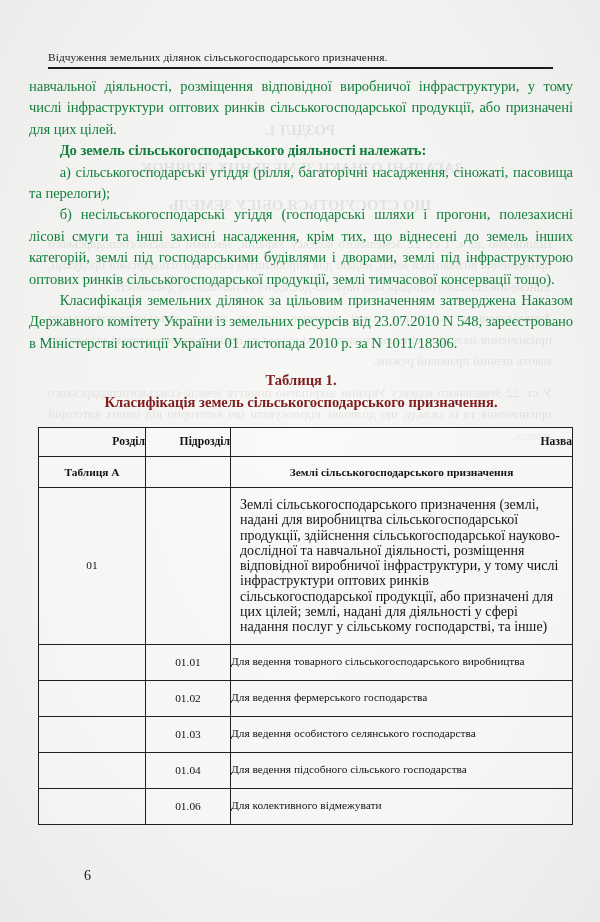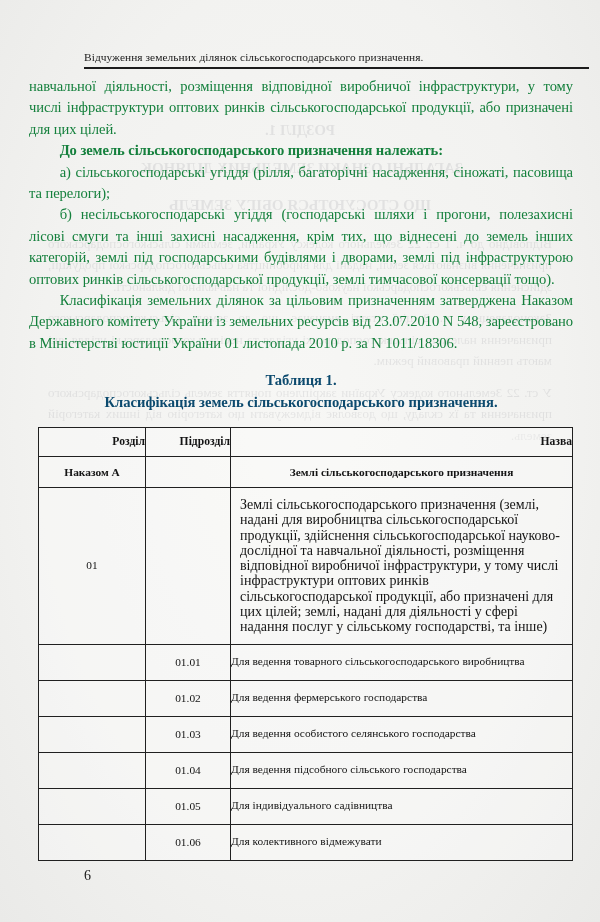--- a/index.html
+++ b/index.html
@@ -53,21 +53,20 @@
     position: absolute;
     inset: 0;
   }
 
   
   .runhead {
     position: absolute;
     left: 48px;
     top: 50px;
     width: 505px;
-    margin-left: 36px;
   }
   .runhead-text {
     font-size: 11.4px;
     line-height: 14px;
     letter-spacing: 0.005em;
     color: #1b1b1b;
     white-space: nowrap;
   }
   .runhead-rule {
     margin-top: 3px;
@@ -98,21 +97,21 @@
   
   .caption {
     position: absolute;
     left: 29px;
     top: 370px;
     width: 544px;
     text-align: center;
     font-weight: bold;
     font-size: 14.6px;
     line-height: 21.5px;
-    color: #0c4a6e;
+    color: #7f1d1d;
   }
 
   
   .tablewrap {
     position: absolute;
     left: 38px;
     top: 427px;
     width: 535px;
   }
   table.cls {
@@ -184,21 +183,21 @@
 
 <div class="content">
 
   <div class="runhead">
     <div class="runhead-text">Відчуження земельних ділянок сільськогосподарського призначення.</div>
     <div class="runhead-rule"></div>
   </div>
 
   <div class="body">
     <p>навчальної діяльності, розміщення відповідної виробничої інфраструктури, у тому числі інфраструктури оптових ринків сільськогосподарської продукції, або призначені для цих цілей.</p>
-    <p class="bold">До земель сільськогосподарського призначення належать:</p>
+    <p class="bold">До земель сільськогосподарського діяльності належать:</p>
     <p class="indent">а) сільськогосподарські угіддя (рілля, багаторічні насадження, сіножаті, пасовища та перелоги);</p>
     <p class="indent">б) несільськогосподарські угіддя (господарські шляхи і прогони, полезахисні лісові смуги та інші захисні насадження, крім тих, що віднесені до земель інших категорій, землі під господарськими будівлями і дворами, землі під інфраструктурою оптових ринків сільськогосподарської продукції, землі тимчасової консервації тощо).</p>
     <p class="indent">Класифікація земельних ділянок за цільовим призначенням затверджена Наказом Державного комітету України із земельних ресурсів від 23.07.2010 N 548, зареєстровано в Міністерстві юстиції України 01 листопада 2010 р. за N 1011/18306.</p>
   </div>
 
   <div class="caption">
     <div>Таблиця 1.</div>
     <div>Класифікація земель сільськогосподарського призначення.</div>
   </div>
 
@@ -211,21 +210,21 @@
       </colgroup>
       <thead>
         <tr>
           <th>Розділ</th>
           <th>Підрозділ</th>
           <th>Назва</th>
         </tr>
       </thead>
       <tbody>
         <tr class="r-section">
-          <td class="c-center bold">Наказом А</td>
+          <td class="c-center bold">Таблиця А</td>
           <td class="c-center"></td>
           <td class="c-center bold">Землі сільськогосподарського призначення</td>
         </tr>
         <tr class="r-main">
           <td class="c-center">01</td>
           <td class="c-center"></td>
           <td class="desc">Землі сільськогосподарського призначення (землі, надані для виробництва сільськогосподарської продукції, здійснення сільськогосподарської науково-дослідної та навчальної діяльності, розміщення відповідної виробничої інфраструктури, у тому числі інфраструктури оптових ринків сільськогосподарської продукції, або призначені для цих цілей; землі, надані для діяльності у сфері надання послуг у сільському господарстві, та інше)</td>
         </tr>
         <tr class="r-sub">
           <td class="c-center"></td>
@@ -242,25 +241,20 @@
           <td class="c-center">01.03</td>
           <td class="c-left">Для ведення особистого селянського господарства</td>
         </tr>
         <tr class="r-sub">
           <td class="c-center"></td>
           <td class="c-center">01.04</td>
           <td class="c-left">Для ведення підсобного сільського господарства</td>
         </tr>
         <tr class="r-sub">
           <td class="c-center"></td>
-          <td class="c-center">01.05</td>
-          <td class="c-left">Для індивідуального садівництва</td>
-        </tr>
-        <tr class="r-sub">
-          <td class="c-center"></td>
           <td class="c-center">01.06</td>
           <td class="c-left">Для колективного відмежувати</td>
         </tr>
       </tbody>
     </table>
   </div>
 
   <div class="folio">6</div>
 
 </div>

